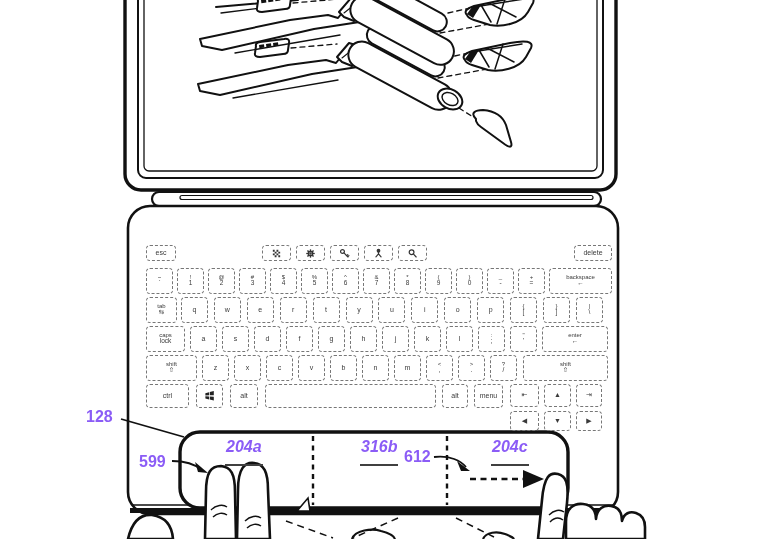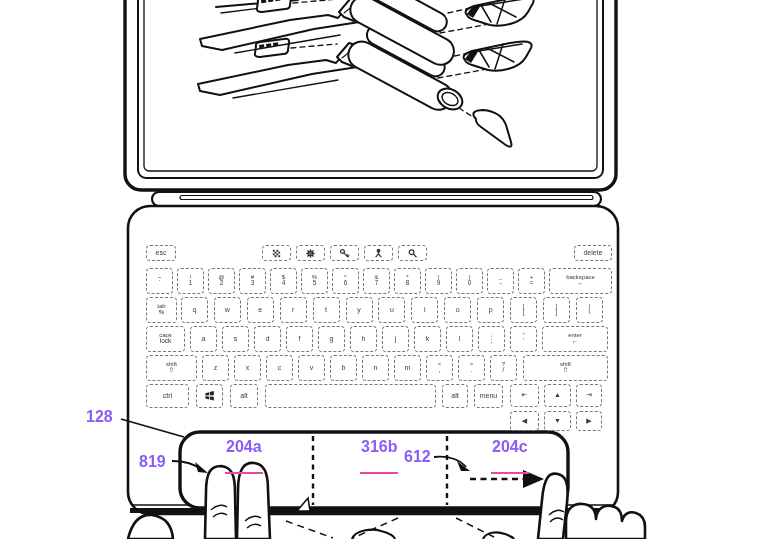--- a/index.html
+++ b/index.html
@@ -6,21 +6,21 @@
   .stage{position:relative;width:768px;height:539px;background:#fff;overflow:hidden;
          font-family:"Liberation Sans","DejaVu Sans",sans-serif;}
   svg.fig{position:absolute;left:0;top:0;}
   #kb .key{position:absolute;border:1px dashed #777;border-radius:4px;display:flex;
            flex-direction:column;align-items:center;justify-content:center;
            color:#3a3a3a;line-height:1.05;box-sizing:border-box;background:transparent;}
   .key .kt{font-size:6px;}
   .key .kb{font-size:6.5px;}
   .key .kl{font-size:7px;}
   .ref{position:absolute;font-size:16px;font-weight:600;color:#8b5cf6;white-space:nowrap;}
-  .ref.zone{border-bottom:2px solid #ec4899;padding:0 1px 16px 1px;}
+  .ref.zone{border-bottom:2px solid #404040;padding:0 1px 8px 1px;font-style:italic;}
 </style>
 </head>
 <body>
 
 <div class="stage">
 
 <svg class="fig" width="768" height="539" viewBox="0 0 768 539">
   <defs>
     <clipPath id="scr">
           <rect x="147" y="0" width="446" height="170"></rect>
@@ -384,19 +384,19 @@
       </div>
       <div class="key" style="left: 544px; top: 410.5px; width: 27px; height: 20px;">
         <span class="kl">▼</span>
       </div>
       <div class="key" style="left: 576px; top: 410.5px; width: 26px; height: 20px;">
         <span class="kl">▶</span>
       </div>
     </div>
 
 <div class="ref" style="left:86px;top:408px">128</div>
-<div class="ref" style="left:139px;top:453px">819</div>
+<div class="ref" style="left:139px;top:453px">599</div>
 <div class="ref zone" style="left:225px;top:438px">204a</div>
 <div class="ref zone" style="left:360px;top:438px">316b</div>
 <div class="ref" style="left:404px;top:448px">612</div>
 <div class="ref zone" style="left:491px;top:438px">204c</div>
 
 </div>
 
 </body></html>

